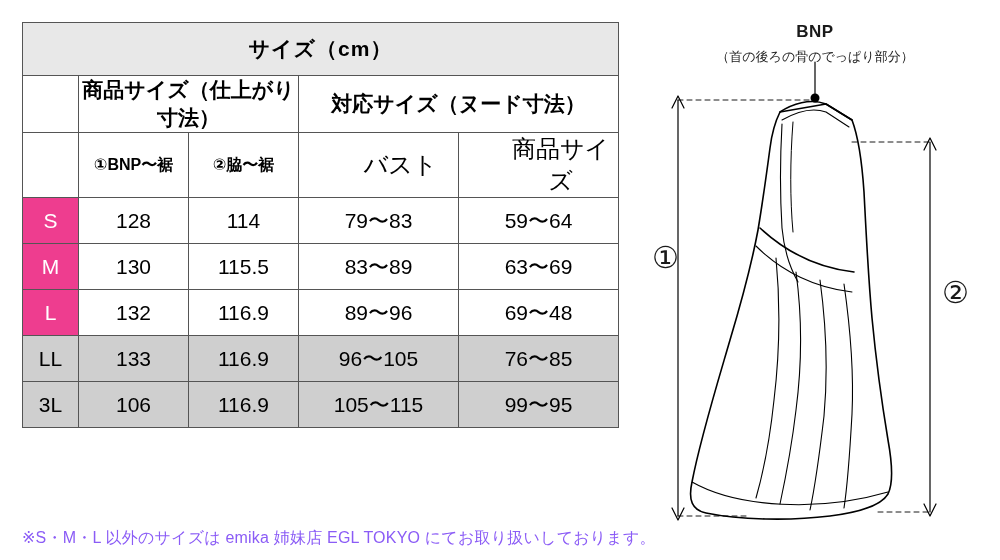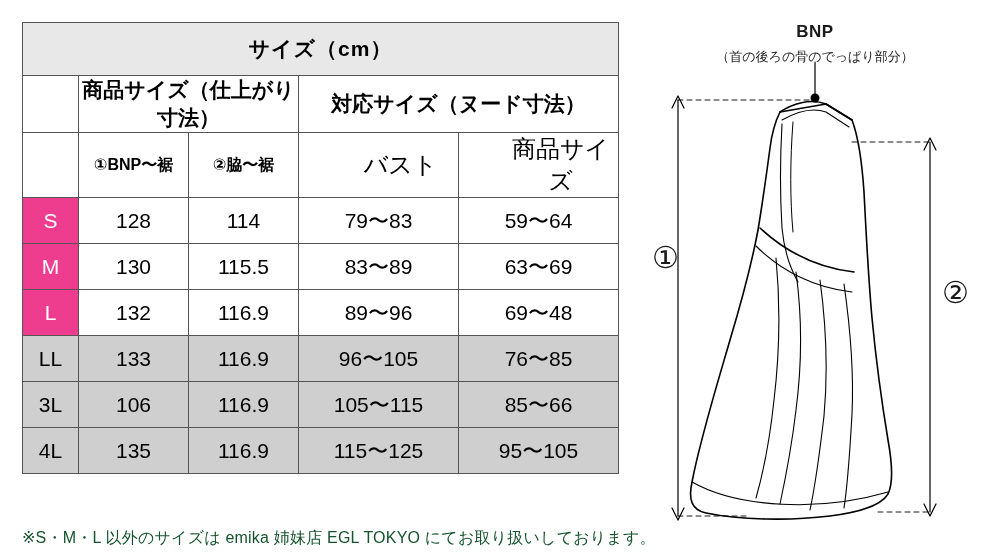--- a/index.html
+++ b/index.html
@@ -81,21 +81,21 @@
   }
   td.size-label.pink {
     background: #ee3d8f !important;
     color: #ffffff;
   }
   .note {
     position: absolute;
     left: 22px;
     top: 528px;
     font-size: 16px;
-    color: #14532d;
+    color: #8b5cf6;
     letter-spacing: 0.2px;
     white-space: nowrap;
   }
 
   
   .illus {
     position: absolute;
     left: 630px;
     top: 0px;
     width: 370px;
@@ -189,28 +189,21 @@
           <td>133</td>
           <td>116.9</td>
           <td>96〜105</td>
           <td>76〜85</td>
         </tr>
         <tr class="row-shaded">
           <td class="size-label">3L</td>
           <td>106</td>
           <td>116.9</td>
           <td>105〜115</td>
-          <td>85〜66</td>
-        </tr>
-        <tr class="row-shaded">
-          <td class="size-label">4L</td>
-          <td>135</td>
-          <td>116.9</td>
-          <td>115〜125</td>
-          <td>95〜105</td>
+          <td>99〜95</td>
         </tr>
       </tbody>
     </table>
   </div>
 
   <div class="note">※S・M・L 以外のサイズは emika 姉妹店 EGL TOKYO にてお取り扱いしております。</div>
 
   <div class="illus">
 
     <div class="bnp-label">BNP</div>

